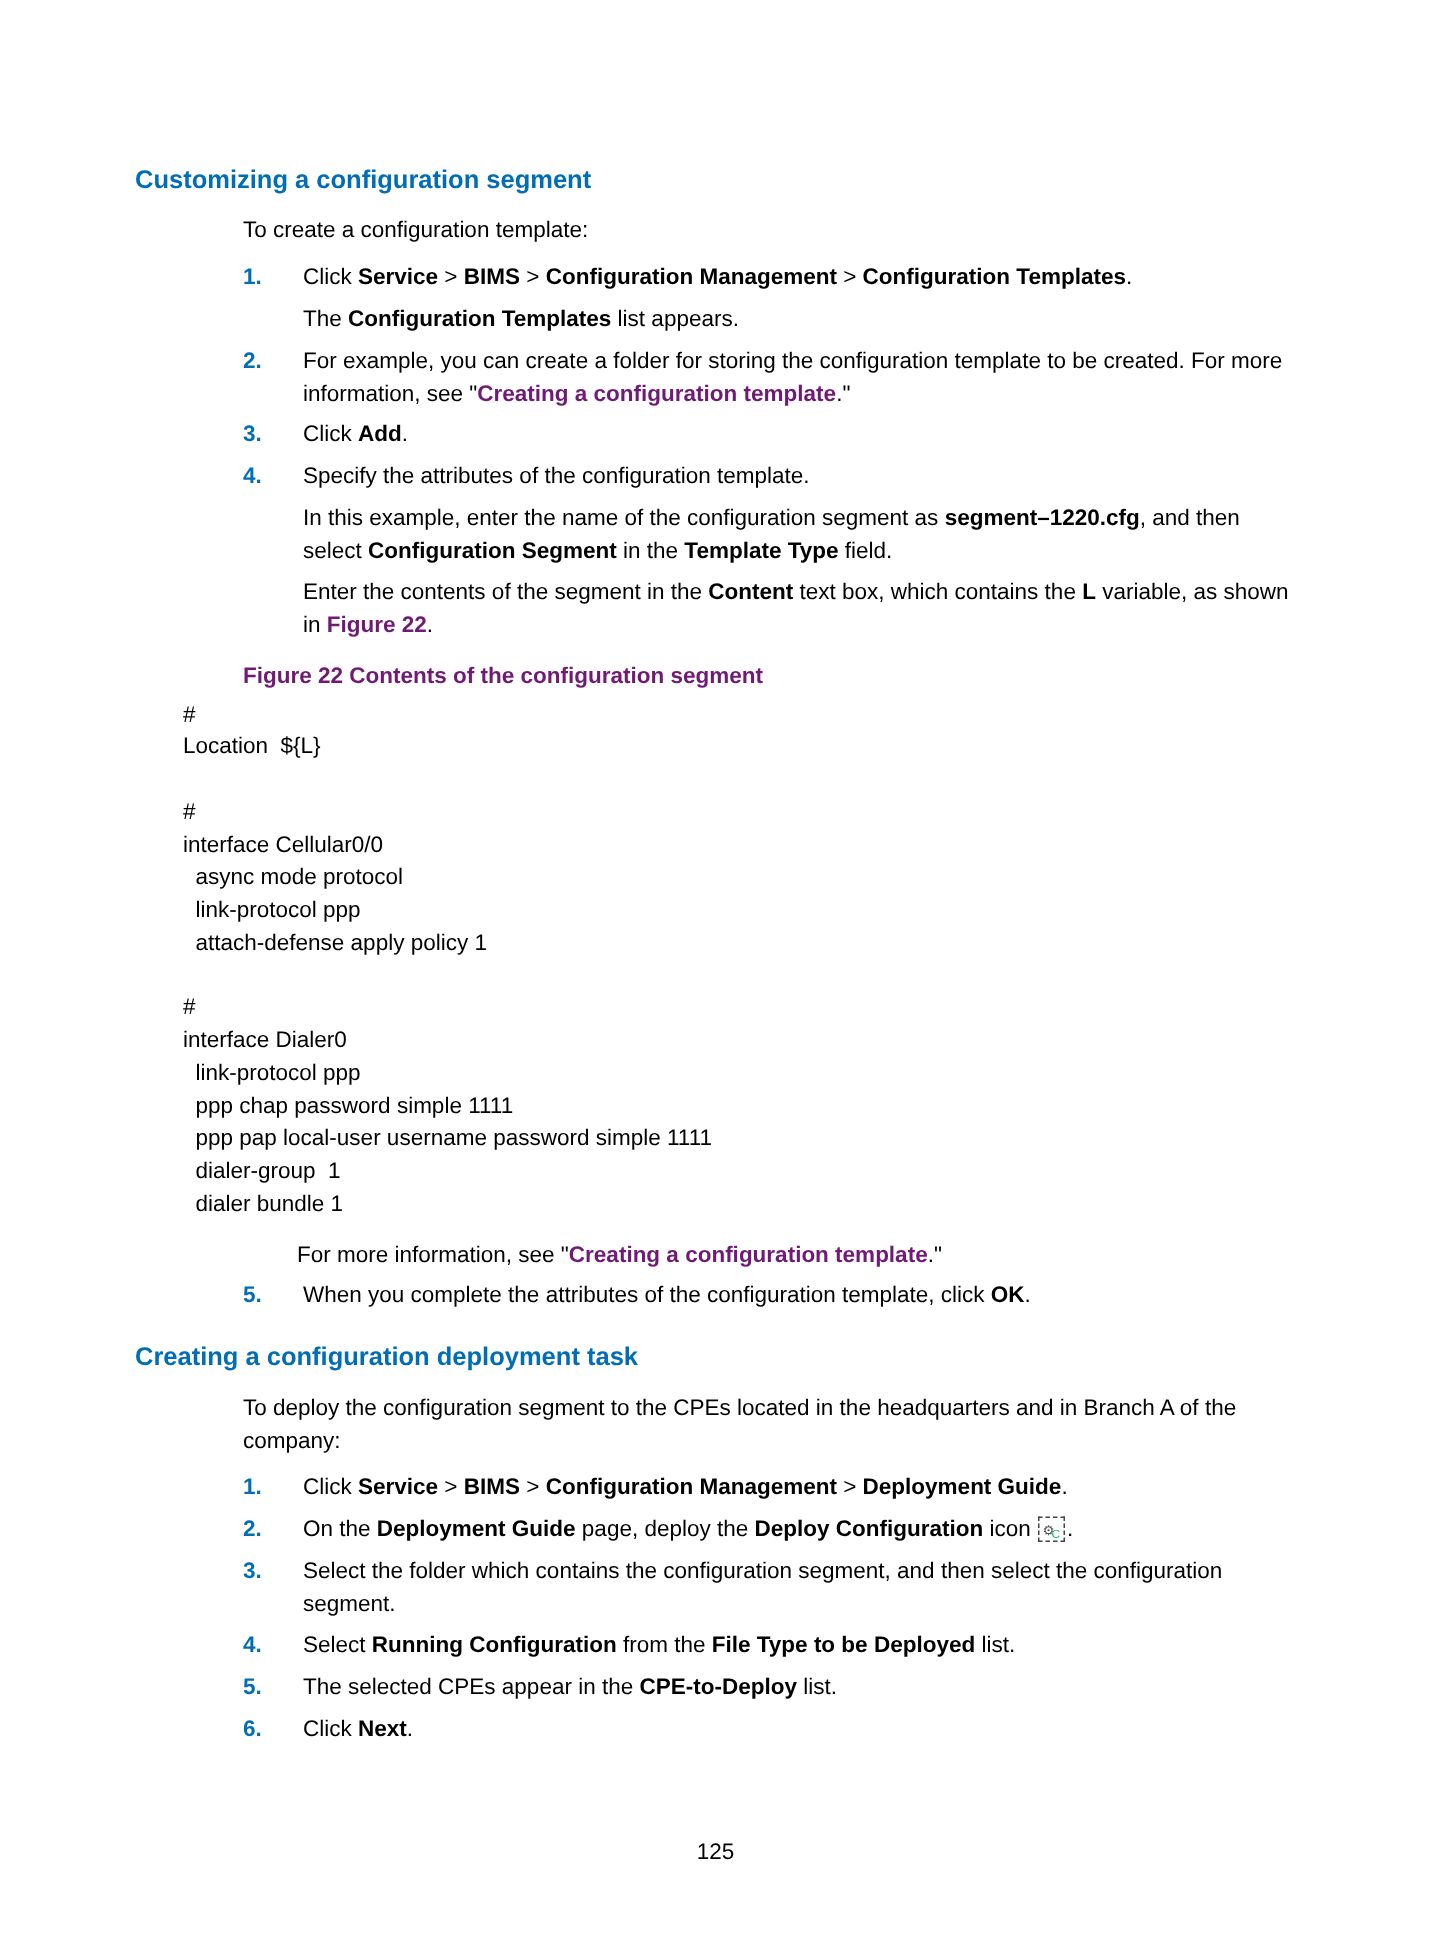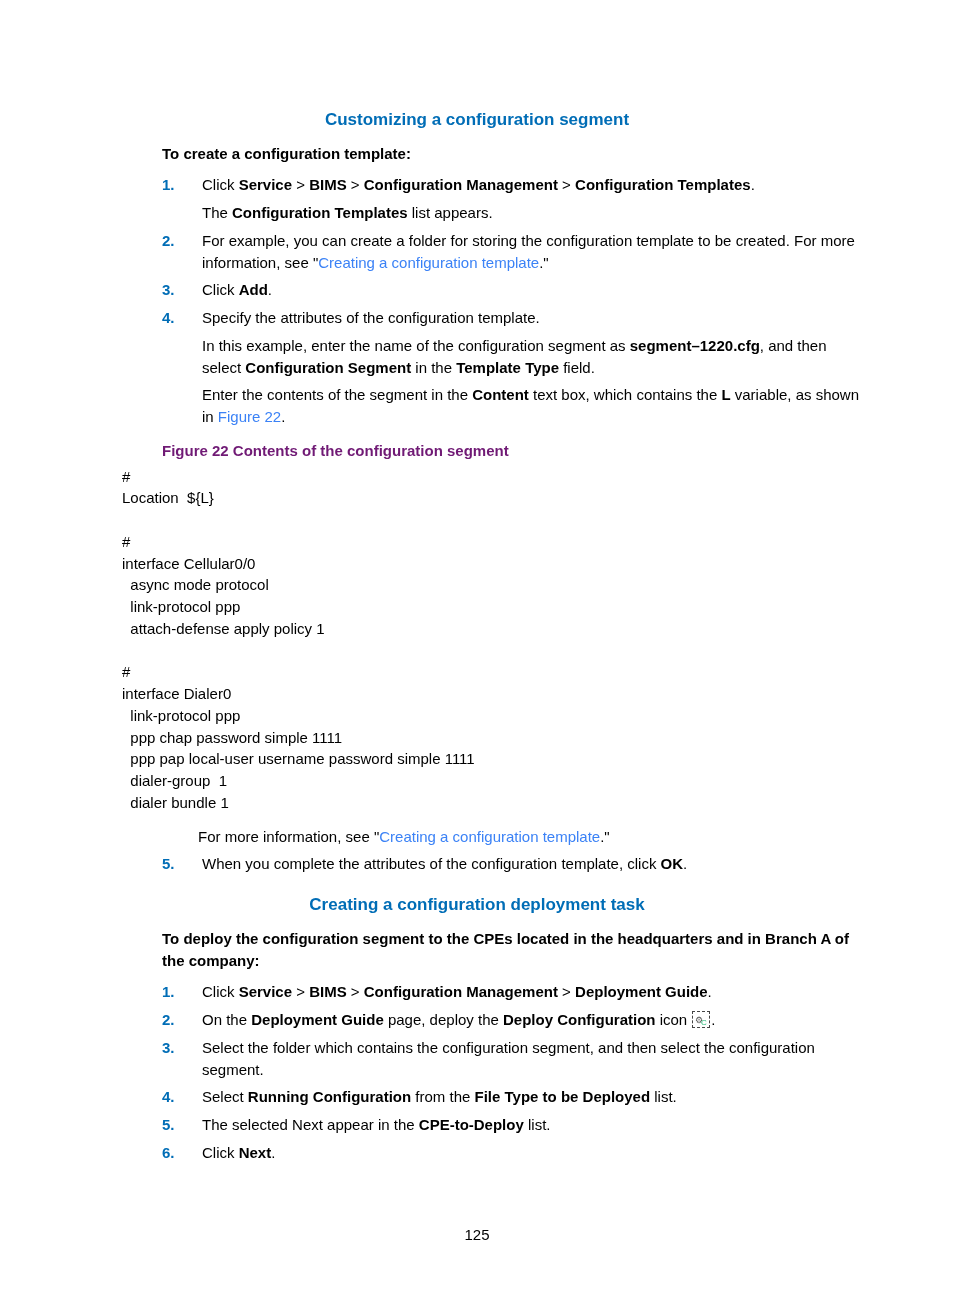--- a/index.html
+++ b/index.html
@@ -11,25 +11,23 @@
     padding: 90px 90px 40px 90px;
     width: 954px;
     box-sizing: border-box;
     line-height: 1.45;
   }
   .h2 {
     color: #006db6;
     font-weight: bold;
     font-size: 17px;
     margin: 18px 0 10px 0;
-    text-align: center;
   }
   .intro {
     margin: 4px 0 10px 72px;
-    font-weight: bold;
   }
   ol.steps {
     list-style: none;
     margin: 0 0 0 72px;
     padding: 0;
   }
   ol.steps > li {
     position: relative;
     padding: 0 0 0 36px;
     margin: 6px 0 6px 0;
@@ -38,21 +36,22 @@
     position: absolute;
     left: 0;
     top: 0;
     color: #006db6;
     font-weight: bold;
   }
   .para {
     margin: 6px 4px;
   }
   .link {
-    color: #3b82f6;
+    color: #701a75;
+    font-weight: bold;
   }
   .b { font-weight: bold; }
   .fig-caption {
     color: #701a75;
     font-weight: bold;
     font-size: 15px;
     margin: 12px 0 4px 72px;
   }
   .code {
     font-family: Arial, Helvetica, sans-serif;
@@ -184,21 +183,21 @@
   <li>
     <span class="num">4.</span>
     <div class="para">
       <span>Select </span><span class="b">Running Configuration</span><span> from the </span><span class="b">File Type to be Deployed</span><span> list.</span>
     </div>
   </li>
 
   <li>
     <span class="num">5.</span>
     <div class="para">
-      <span>The selected Next appear in the </span><span class="b">CPE-to-Deploy</span><span> list.</span>
+      <span>The selected CPEs appear in the </span><span class="b">CPE-to-Deploy</span><span> list.</span>
     </div>
   </li>
 
   <li>
     <span class="num">6.</span>
     <div class="para">
       <span>Click </span><span class="b">Next</span><span>.</span>
     </div>
   </li>
 </ol>

